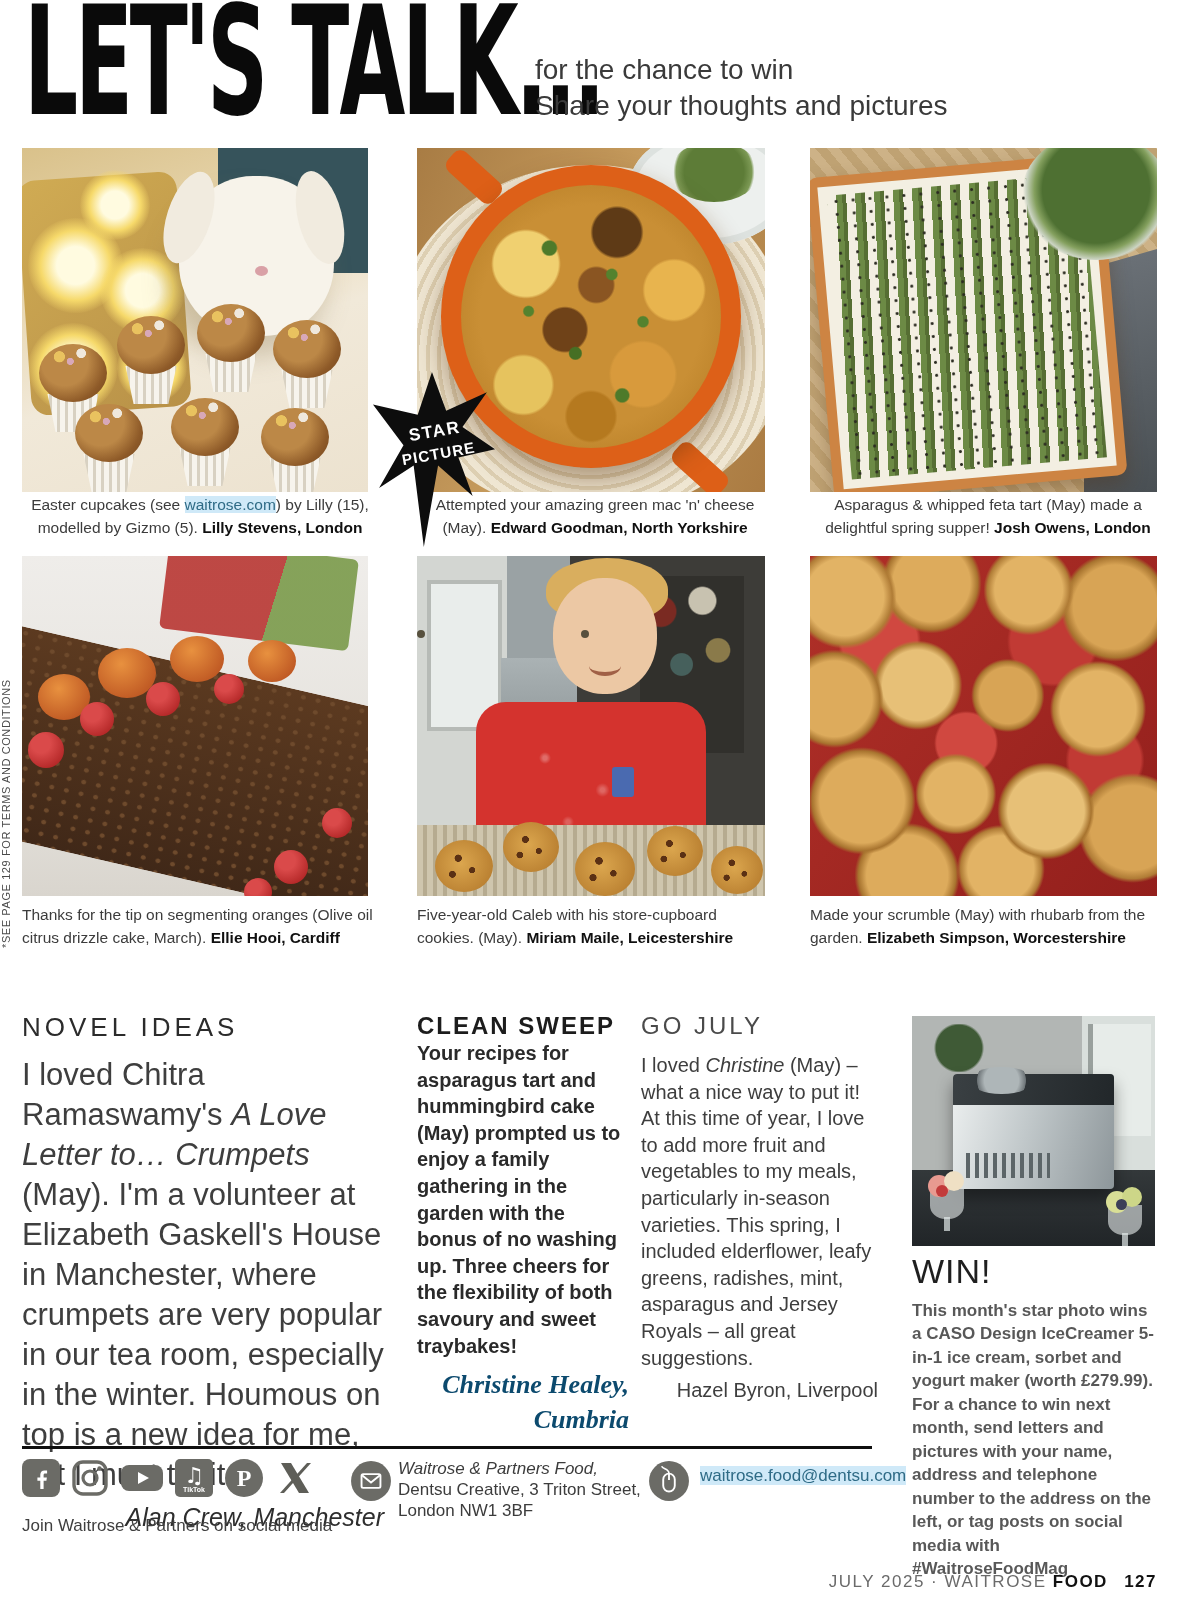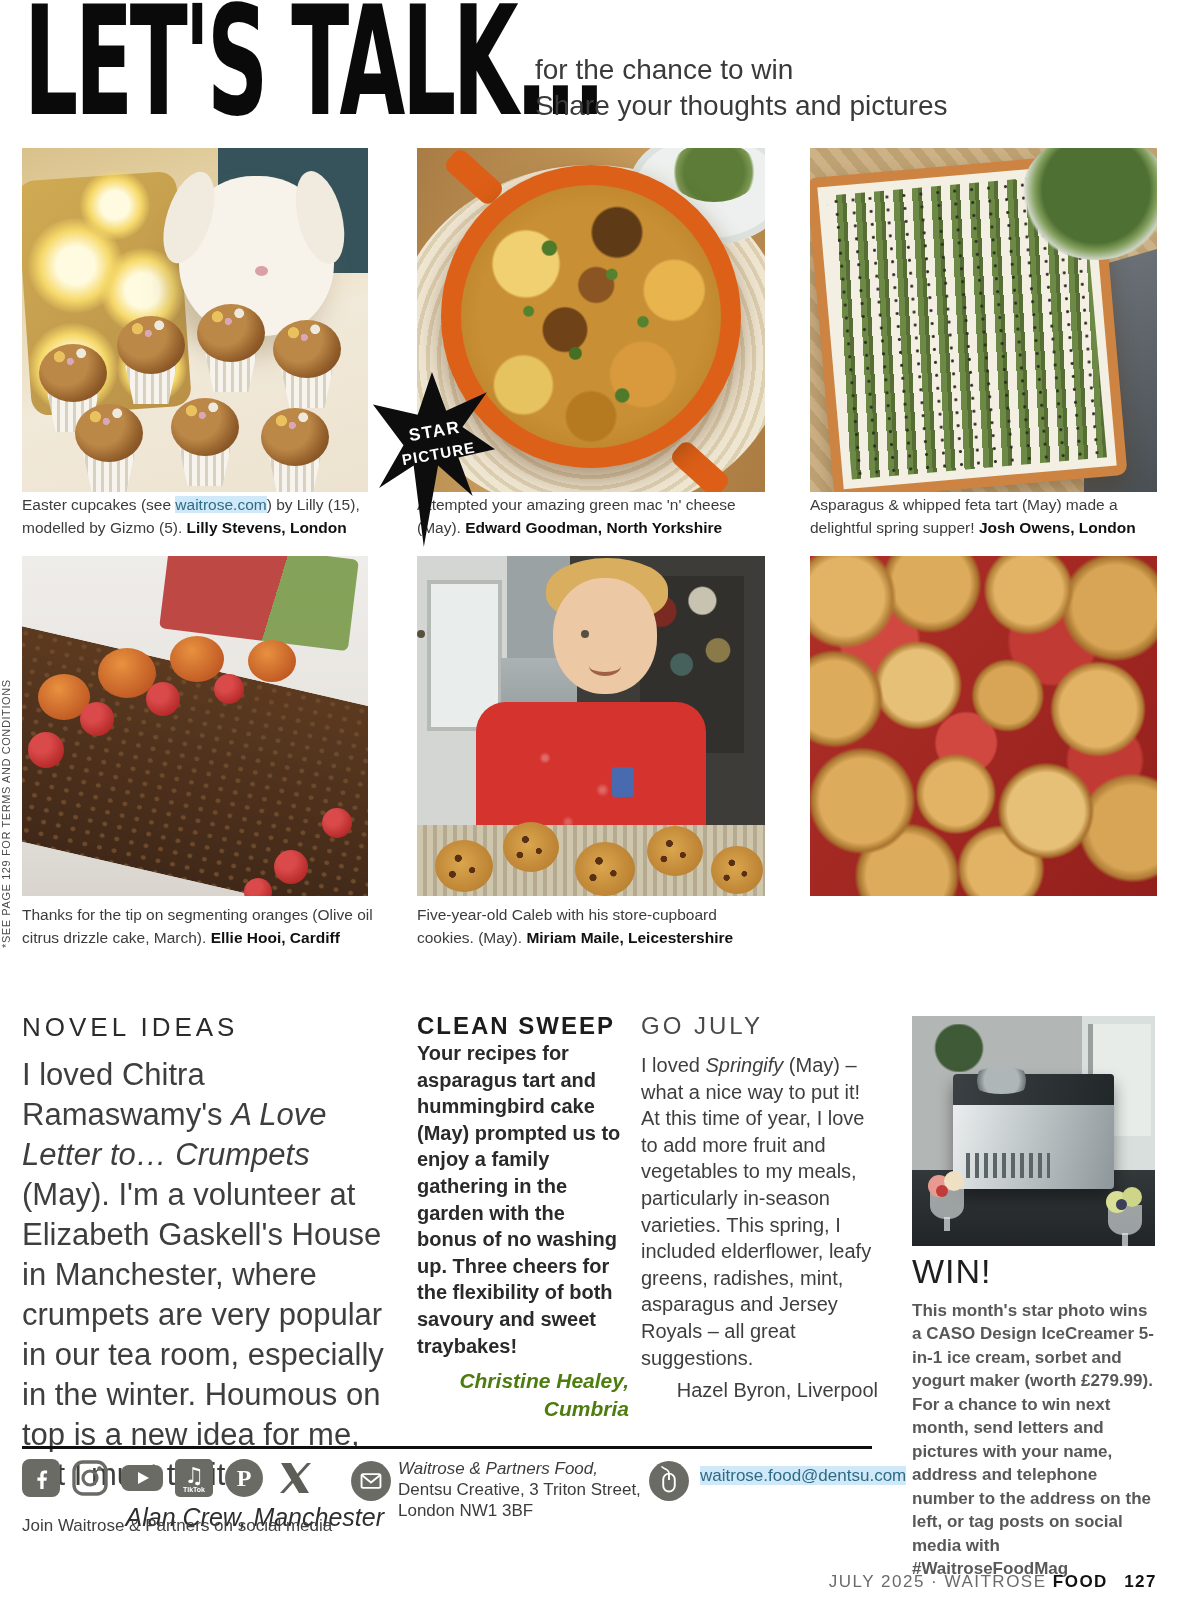--- a/index.html
+++ b/index.html
@@ -181,38 +181,38 @@
   
   .star-badge{position:absolute;left:368px;top:372px;width:132px;height:178px;z-index:5;}
 
   
   .terms{position:absolute;left:0;top:648px;height:300px;writing-mode:vertical-rl;transform:rotate(180deg);
       font-size:11px;letter-spacing:.6px;color:#4a4a4a;}
 
   
   .cap{position:absolute;width:356px;font-size:15.5px;line-height:1.48;color:#3c3c3c;}
   .cap b{color:#101010;}
-  .capr1{top:494px;}
+  .capr1{top:494px;text-align:center;}
   .capr2{top:904px;}
   .hl{background:#cfe9f8;color:#2f6b86;}
 
   
   .col{position:absolute;top:1012px;}
   .colA{left:22px;width:362px;}
   .colB{left:417px;width:212px;}
   .colC{left:641px;width:237px;}
   .heading{letter-spacing:4px;color:#2b2b2b;font-size:26px;}
   .colB .heading{font-weight:700;font-size:24px;letter-spacing:2px;color:#1c1c1c;}
   .colC .heading{font-size:24px;letter-spacing:3px;color:#4a4a4a;}
   .colA .body{margin-top:12px;font-size:31px;line-height:1.29;color:#3e3e3e;}
   .colB .body{margin-top:0;font-size:20px;line-height:1.33;font-weight:700;color:#2a2a2a;}
   .colC .body{margin-top:12px;font-size:20px;line-height:1.33;color:#3e3e3e;}
   .sig{margin-top:8px;text-align:right;}
   .colA .sig{font-style:italic;font-size:25px;color:#2e2e2e;}
-  .colB .sig{font-style:italic;font-weight:700;font-size:21px;line-height:1.35;color:#4d7c0f;}
+  .colB .sig{font-style:italic;font-weight:700;font-size:26px;line-height:1.35;color:#0c4a6e;font-family:Liberation Serif, serif;}
   .colC .sig{font-size:20px;color:#3e3e3e;}
 
   
   .prod{left:912px;top:1016px;width:243px;height:230px;}
   .ph-prod{background:linear-gradient(90deg,#b2b6b4 0 70%,#d9dfdc 70% 100%);}
   .ph-prod .window2{position:absolute;right:4px;top:8px;width:58px;height:112px;background:#e7ece9;border-left:5px solid #99a09d;}
   .ph-prod .plant{position:absolute;left:16px;top:8px;width:62px;height:48px;
       background:radial-gradient(circle,#3f5a36 0 58%,transparent 64%);}
   .ph-prod .counter{position:absolute;left:0;bottom:0;width:100%;height:33%;background:linear-gradient(#33383a,#212528);}
   .ph-prod .machine{position:absolute;left:17%;top:25%;width:66%;height:50%;border-radius:4px;
@@ -342,41 +342,42 @@
     <i class="ck"></i>
       <i class="ck"></i>
       <i class="ck"></i>
       <i class="ck"></i>
       <i class="ck"></i>
   </div>
   <div class="photo r2 c3 ph6"></div>
 
   <div class="cap capr2 c1"><span>Thanks for the tip on segmenting oranges (Olive oil citrus drizzle cake, March). </span><b>Ellie Hooi, Cardiff</b></div>
   <div class="cap capr2 c2"><span>Five-year-old Caleb with his store-cupboard cookies. (May). </span><b>Miriam Maile, Leicestershire</b></div>
+  <div class="cap capr2 c3"><span>Made your scrumble (May) with rhubarb from the garden. </span><b>Elizabeth Simpson, Worcestershire</b></div>
 
   <div class="terms">*SEE PAGE 129 FOR TERMS AND CONDITIONS</div>
 
   <div class="col colA">
     <div class="heading">NOVEL IDEAS</div>
     <div class="body"><span>I loved Chitra Ramaswamy's </span><i>A Love Letter to… Crumpets</i><span> (May). I'm a volunteer at Elizabeth Gaskell's House in Manchester, where crumpets are very popular in our tea room, especially in the winter. Houmous on top is a new idea for me, but I must try it.</span></div>
     <div class="sig">Alan Crew, Manchester</div>
   </div>
 
   <div class="col colB">
     <div class="heading">CLEAN SWEEP</div>
     <div class="body">Your recipes for asparagus tart and hummingbird cake (May) prompted us to enjoy a family gathering in the garden with the bonus of no washing up. Three cheers for the flexibility of both savoury and sweet traybakes!</div>
     <div class="sig">
       <div>Christine Healey,</div>
       <div>Cumbria</div>
     </div>
   </div>
 
   <div class="col colC">
     <div class="heading">GO JULY</div>
-    <div class="body"><span>I loved </span><i>Springify</i><span> (May) – what a nice way to put it! At this time of year, I love to add more fruit and vegetables to my meals, particularly in-season varieties. This spring, I included elderflower, leafy greens, radishes, mint, asparagus and Jersey Royals – all great suggestions.</span></div>
+    <div class="body"><span>I loved </span><i>Christine</i><span> (May) – what a nice way to put it! At this time of year, I love to add more fruit and vegetables to my meals, particularly in-season varieties. This spring, I included elderflower, leafy greens, radishes, mint, asparagus and Jersey Royals – all great suggestions.</span></div>
     <div class="sig">Hazel Byron, Liverpool</div>
   </div>
 
   <div class="photo prod ph-prod">
     <i class="plant"></i>
     <i class="window2"></i>
     <i class="counter"></i>
     <i class="machine"></i>
     <i class="lid"></i>
     <i class="sundae sundae-left">

